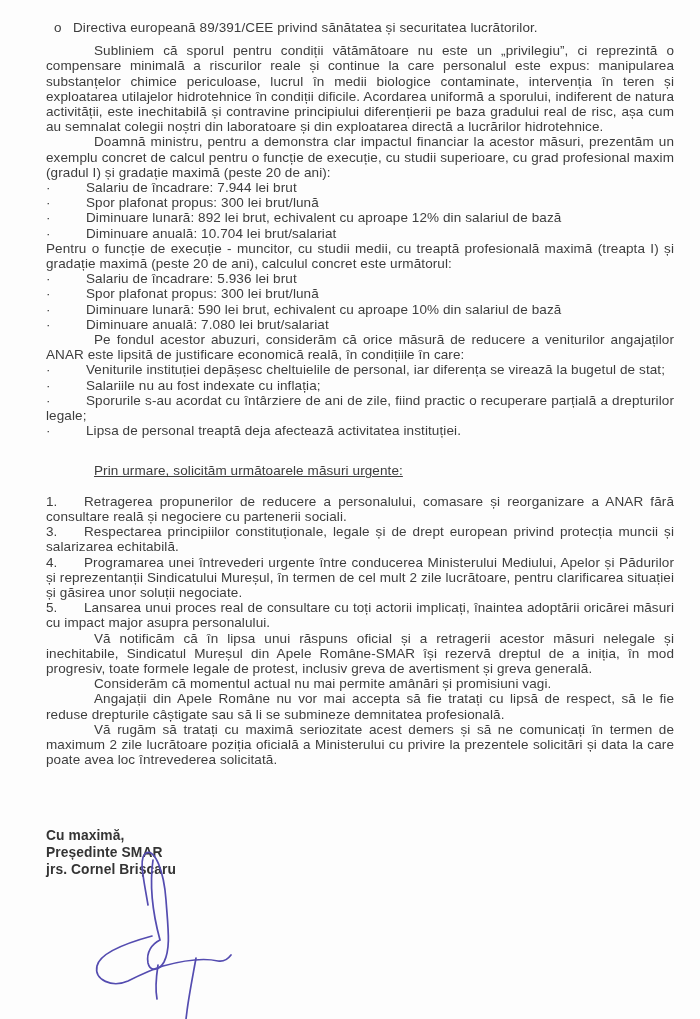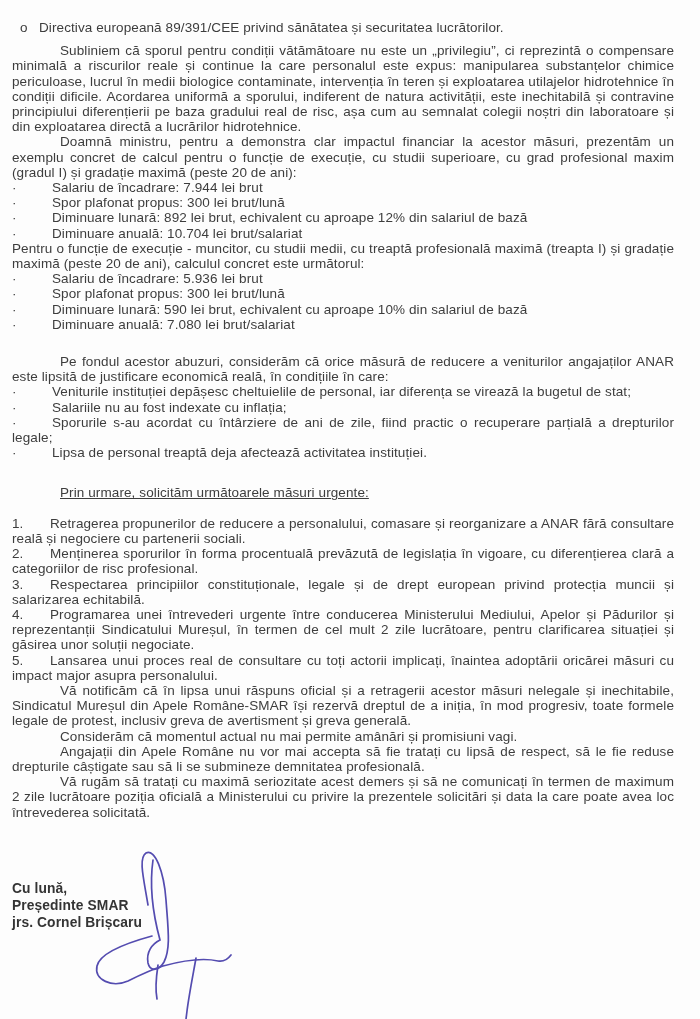--- a/index.html
+++ b/index.html
@@ -6,40 +6,40 @@
   body {
     width: 700px; height: 1019px;
     background: #fdfdfd;
     font-family: "Liberation Sans", sans-serif;
     color: #3d3d3d;
     position: relative;
     overflow: hidden;
   }
   .doc {
     position: absolute;
-    top: 20px; left: 12px; right: 26px;
+    top: 20px; left: 46px; right: 26px;
     font-size: 13.5px;
     line-height: 15.2px;
     text-align: justify;
     letter-spacing: 0.1px;
   }
   .p { margin: 0; }
   .ind { text-indent: 48px; }
   .li { margin: 0; }
   .mk {
     display: inline-block;
     width: 40px;
     text-indent: 0;
     vertical-align: baseline;
   }
   .li-o { padding-left: 8px; }
   .mk-o { width: 19px; }
   .mk-num { width: 38px; }
   .intro-gap { margin-bottom: 8px; }
-  .gap-lg { margin-top: 22px; }
+  .gap-lg { }
   .gap-md { margin-top: 25px; text-decoration: underline; }
   .gap-sm { margin-top: 15px; }
   .closing {
     margin-top: 60px;
     font-weight: bold;
     color: #343434;
     font-size: 13.8px;
     line-height: 17px;
     text-align: left;
   }
@@ -81,32 +81,31 @@
   <p class="p ind gap-lg">Pe fondul acestor abuzuri, considerăm că orice măsură de reducere a veniturilor angajaților ANAR este lipsită de justificare economică reală, în condițiile în care:</p>
 
   <div class="li"><span class="mk">·</span><span>Veniturile instituției depășesc cheltuielile de personal, iar diferența se virează la bugetul de stat;</span></div>
   <div class="li"><span class="mk">·</span><span>Salariile nu au fost indexate cu inflația;</span></div>
   <div class="li"><span class="mk">·</span><span>Sporurile s-au acordat cu întârziere de ani de zile, fiind practic o recuperare parțială a drepturilor legale;</span></div>
   <div class="li"><span class="mk">·</span><span>Lipsa de personal treaptă deja afectează activitatea instituției.</span></div>
 
   <p class="p ind gap-md">Prin urmare, solicităm următoarele măsuri urgente:</p>
 
   <div class="li gap-sm"><span class="mk mk-num">1.</span><span>Retragerea propunerilor de reducere a personalului, comasare și reorganizare a ANAR fără consultare reală și negociere cu partenerii sociali.</span></div>
-  <div class="li"><span class="mk mk-num">2.</span><span>Menținerea sporurilor în forma procentuală prevăzută de legislația în vigoare, cu diferențierea clară a categoriilor de risc profesional.</span></div>
   <div class="li"><span class="mk mk-num">3.</span><span>Respectarea principiilor constituționale, legale și de drept european privind protecția muncii și salarizarea echitabilă.</span></div>
   <div class="li"><span class="mk mk-num">4.</span><span>Programarea unei întrevederi urgente între conducerea Ministerului Mediului, Apelor și Pădurilor și reprezentanții Sindicatului Mureșul, în termen de cel mult 2 zile lucrătoare, pentru clarificarea situației și găsirea unor soluții negociate.</span></div>
   <div class="li"><span class="mk mk-num">5.</span><span>Lansarea unui proces real de consultare cu toți actorii implicați, înaintea adoptării oricărei măsuri cu impact major asupra personalului.</span></div>
 
   <p class="p ind">Vă notificăm că în lipsa unui răspuns oficial și a retragerii acestor măsuri nelegale și inechitabile, Sindicatul Mureșul din Apele Române-SMAR își rezervă dreptul de a iniția, în mod progresiv, toate formele legale de protest, inclusiv greva de avertisment și greva generală.</p>
   <p class="p ind">Considerăm că momentul actual nu mai permite amânări și promisiuni vagi.</p>
   <p class="p ind">Angajații din Apele Române nu vor mai accepta să fie tratați cu lipsă de respect, să le fie reduse drepturile câștigate sau să li se submineze demnitatea profesională.</p>
   <p class="p ind">Vă rugăm să tratați cu maximă seriozitate acest demers și să ne comunicați în termen de maximum 2 zile lucrătoare poziția oficială a Ministerului cu privire la prezentele solicitări și data la care poate avea loc întrevederea solicitată.</p>
 
   <div class="closing">
-    <div>Cu lună,</div>
+    <div>Cu maximă,</div>
     <div>Președinte SMAR</div>
     <div>jrs. Cornel Brișcaru</div>
   </div>
 
 </div>
 
 <svg class="signature" viewBox="0 0 160 171" aria-hidden="true">
   <path d="M 63 57 C 59 32, 53 10, 61 5 C 70 0, 79 24, 81 52 C 83 80, 86 100, 79 114 C 74 123, 65 124, 63 115 C 61 104, 67 96, 75 92 C 69 70, 64 40, 68 12" stroke="#544cb0"></path>
   <path d="M 67 88 C 45 94, 15 104, 12 118 C 9 132, 27 140, 43 133 C 55 127, 65 122, 78 118 C 100 112, 120 110, 133 113 C 139 114, 143 111, 146 107" stroke="#544cb0"></path>
   <path d="M 111 110 C 108 127, 104 147, 102 163 L 101 171" stroke="#544cb0"></path>

